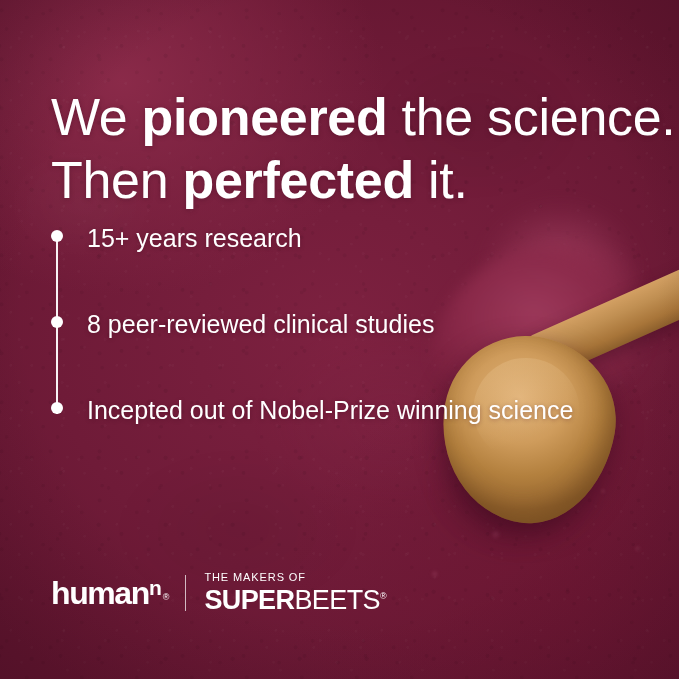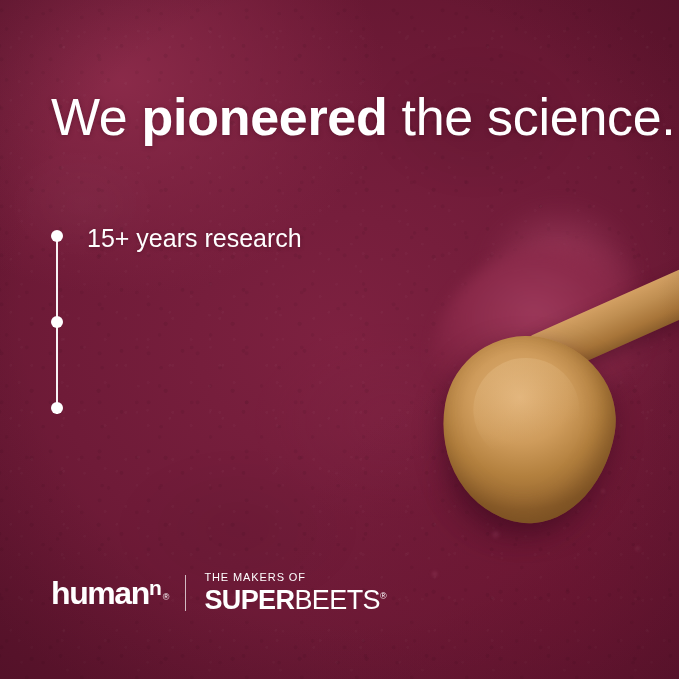--- a/index.html
+++ b/index.html
@@ -293,36 +293,39 @@
     <div class="spoon-handle"></div>
     <div class="spoon-bowl"></div>
   </div>
 
   <div class="vignette"></div>
 
   <div class="content">
 
     <div class="headline">
       <span class="line"><span>We </span><b>pioneered</b><span> the science.</span></span>
+      <span class="line"><span>Then </span><b>perfected</b><span> it.</span></span>
     </div>
 
     <div class="timeline">
       <div class="tl-axis"></div>
 
       <div class="tl-item">
         <span class="tl-dot"></span>
         <div class="tl-text">15+ years research</div>
       </div>
 
       <div class="tl-item">
         <span class="tl-dot"></span>
+        <div class="tl-text">8 peer-reviewed clinical studies</div>
       </div>
 
       <div class="tl-item">
         <span class="tl-dot"></span>
+        <div class="tl-text">Incepted out of Nobel-Prize winning science</div>
       </div>
     </div>
 
     <div class="footer">
       <div class="brand-humann">
         <span>human</span>
           <span class="sup">n</span>
           <span class="reg">®</span>
       </div>
 

